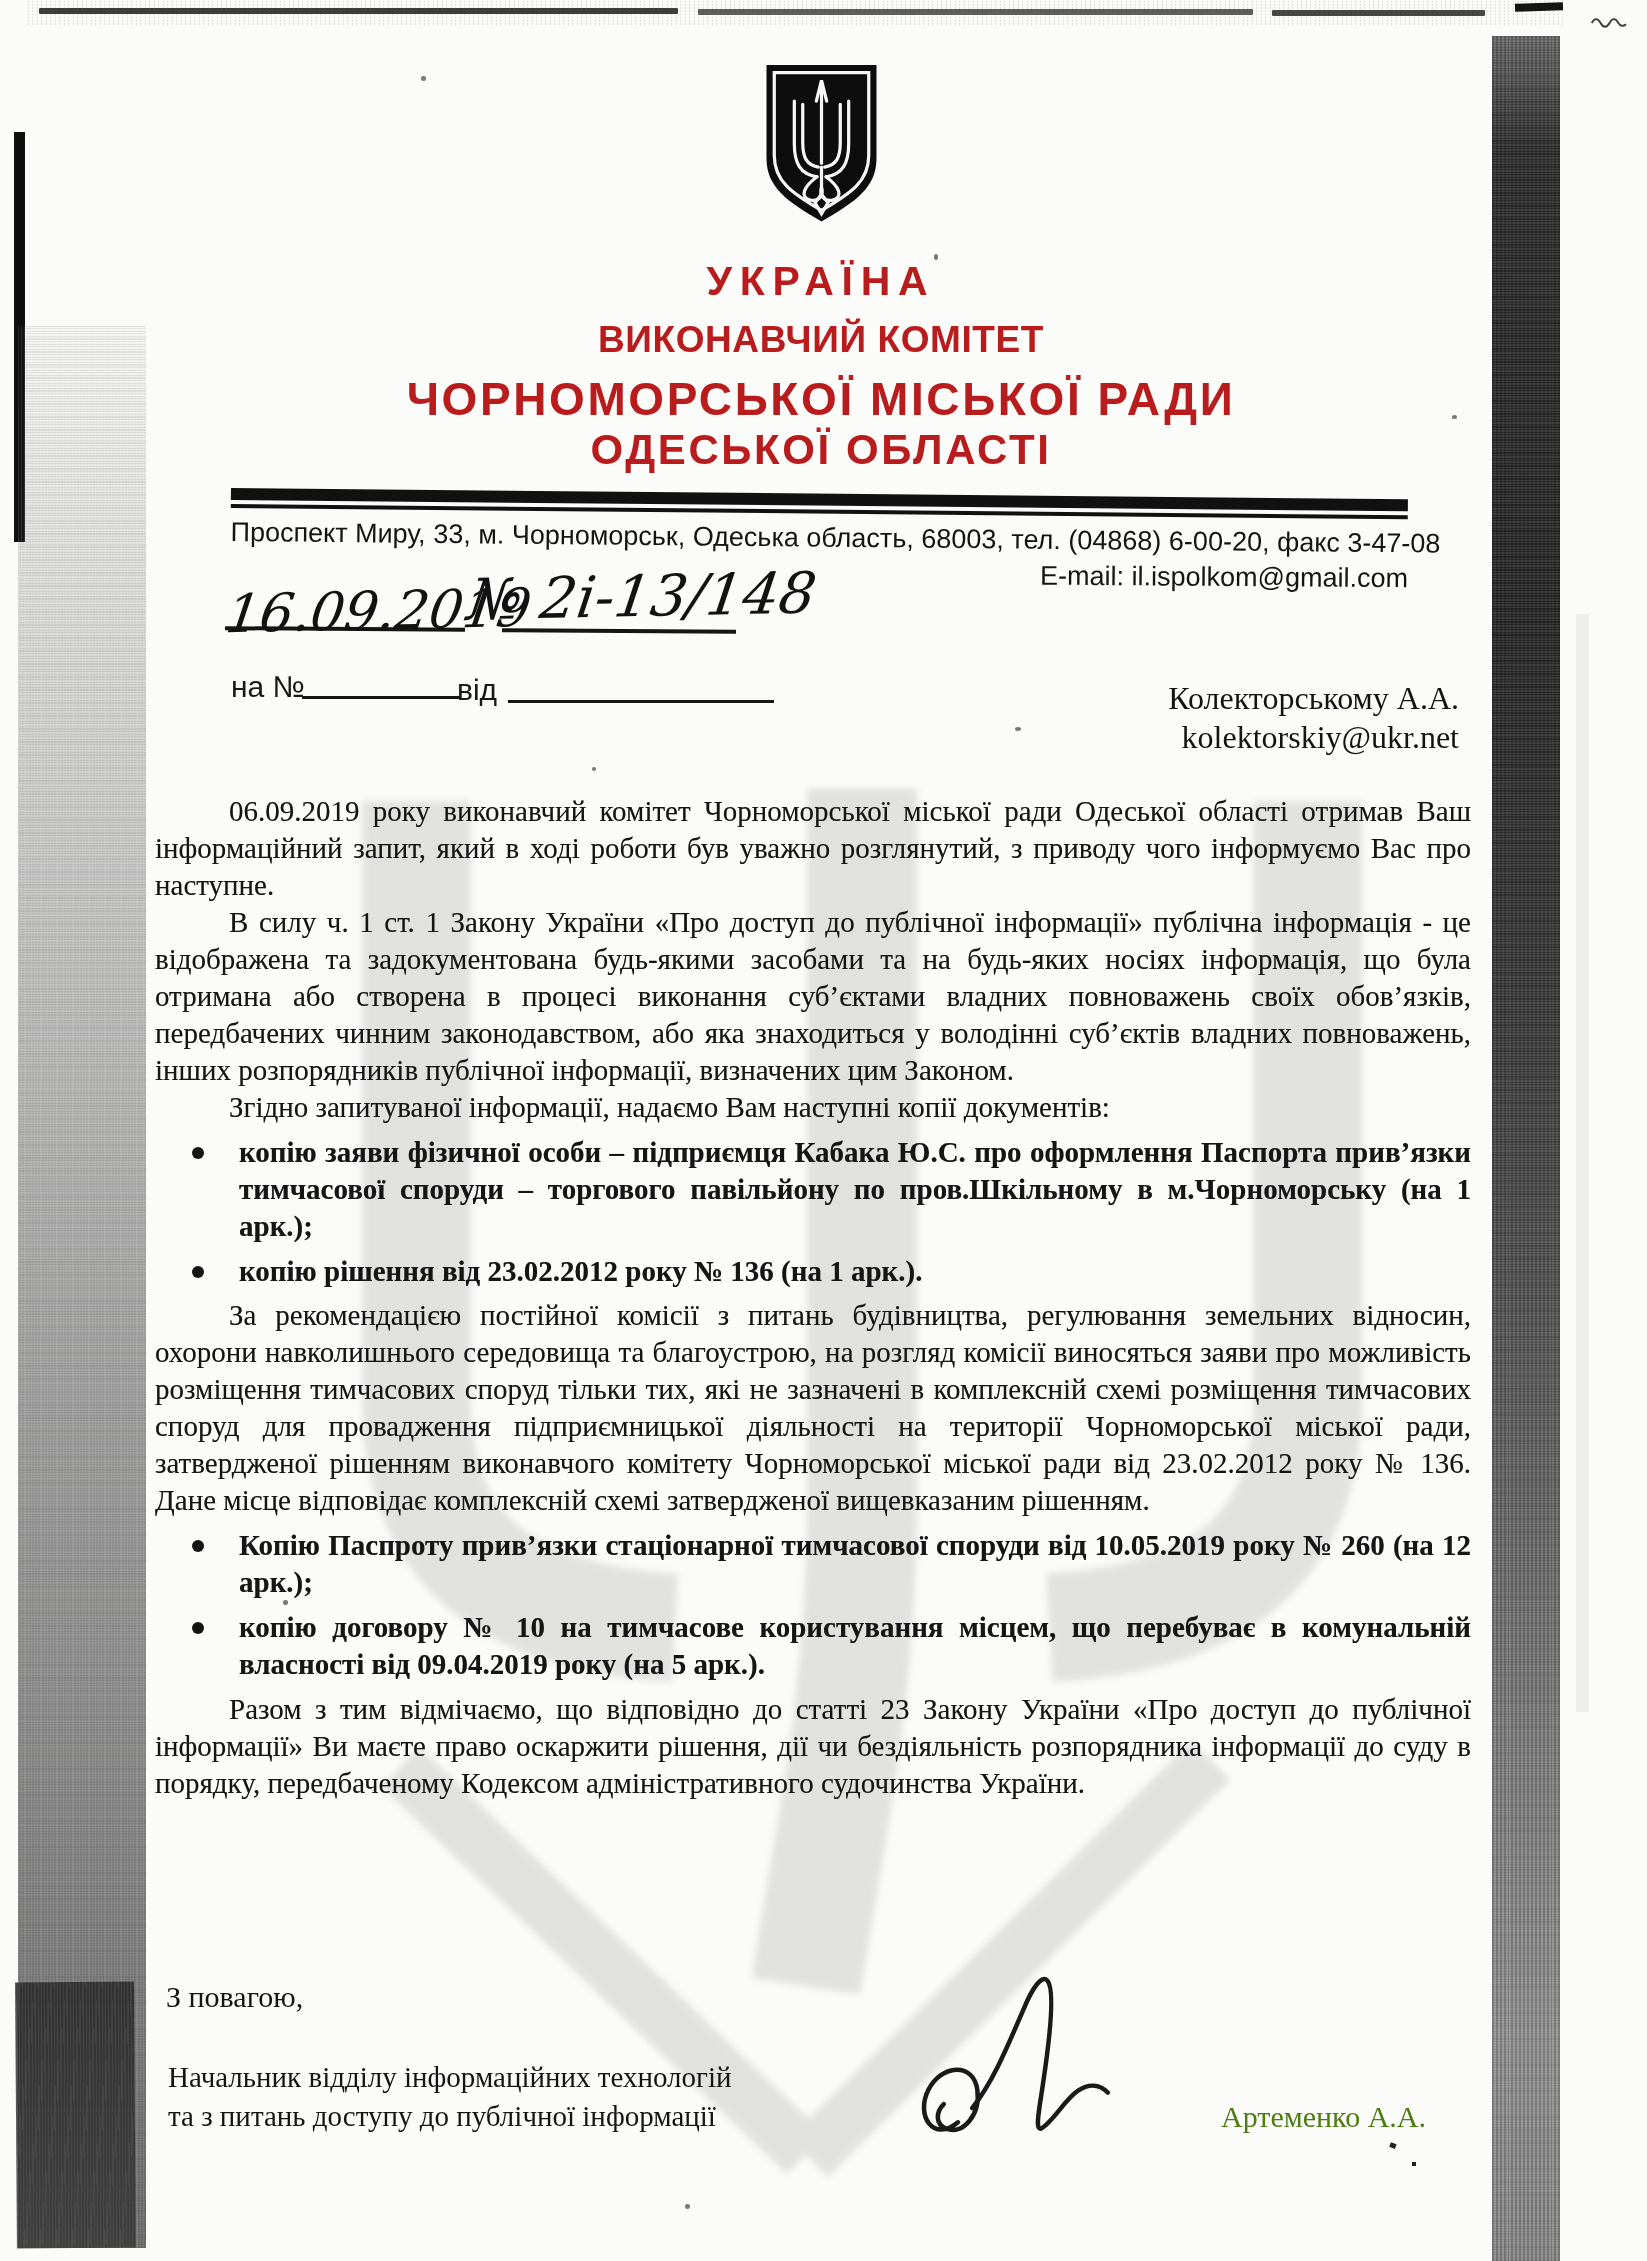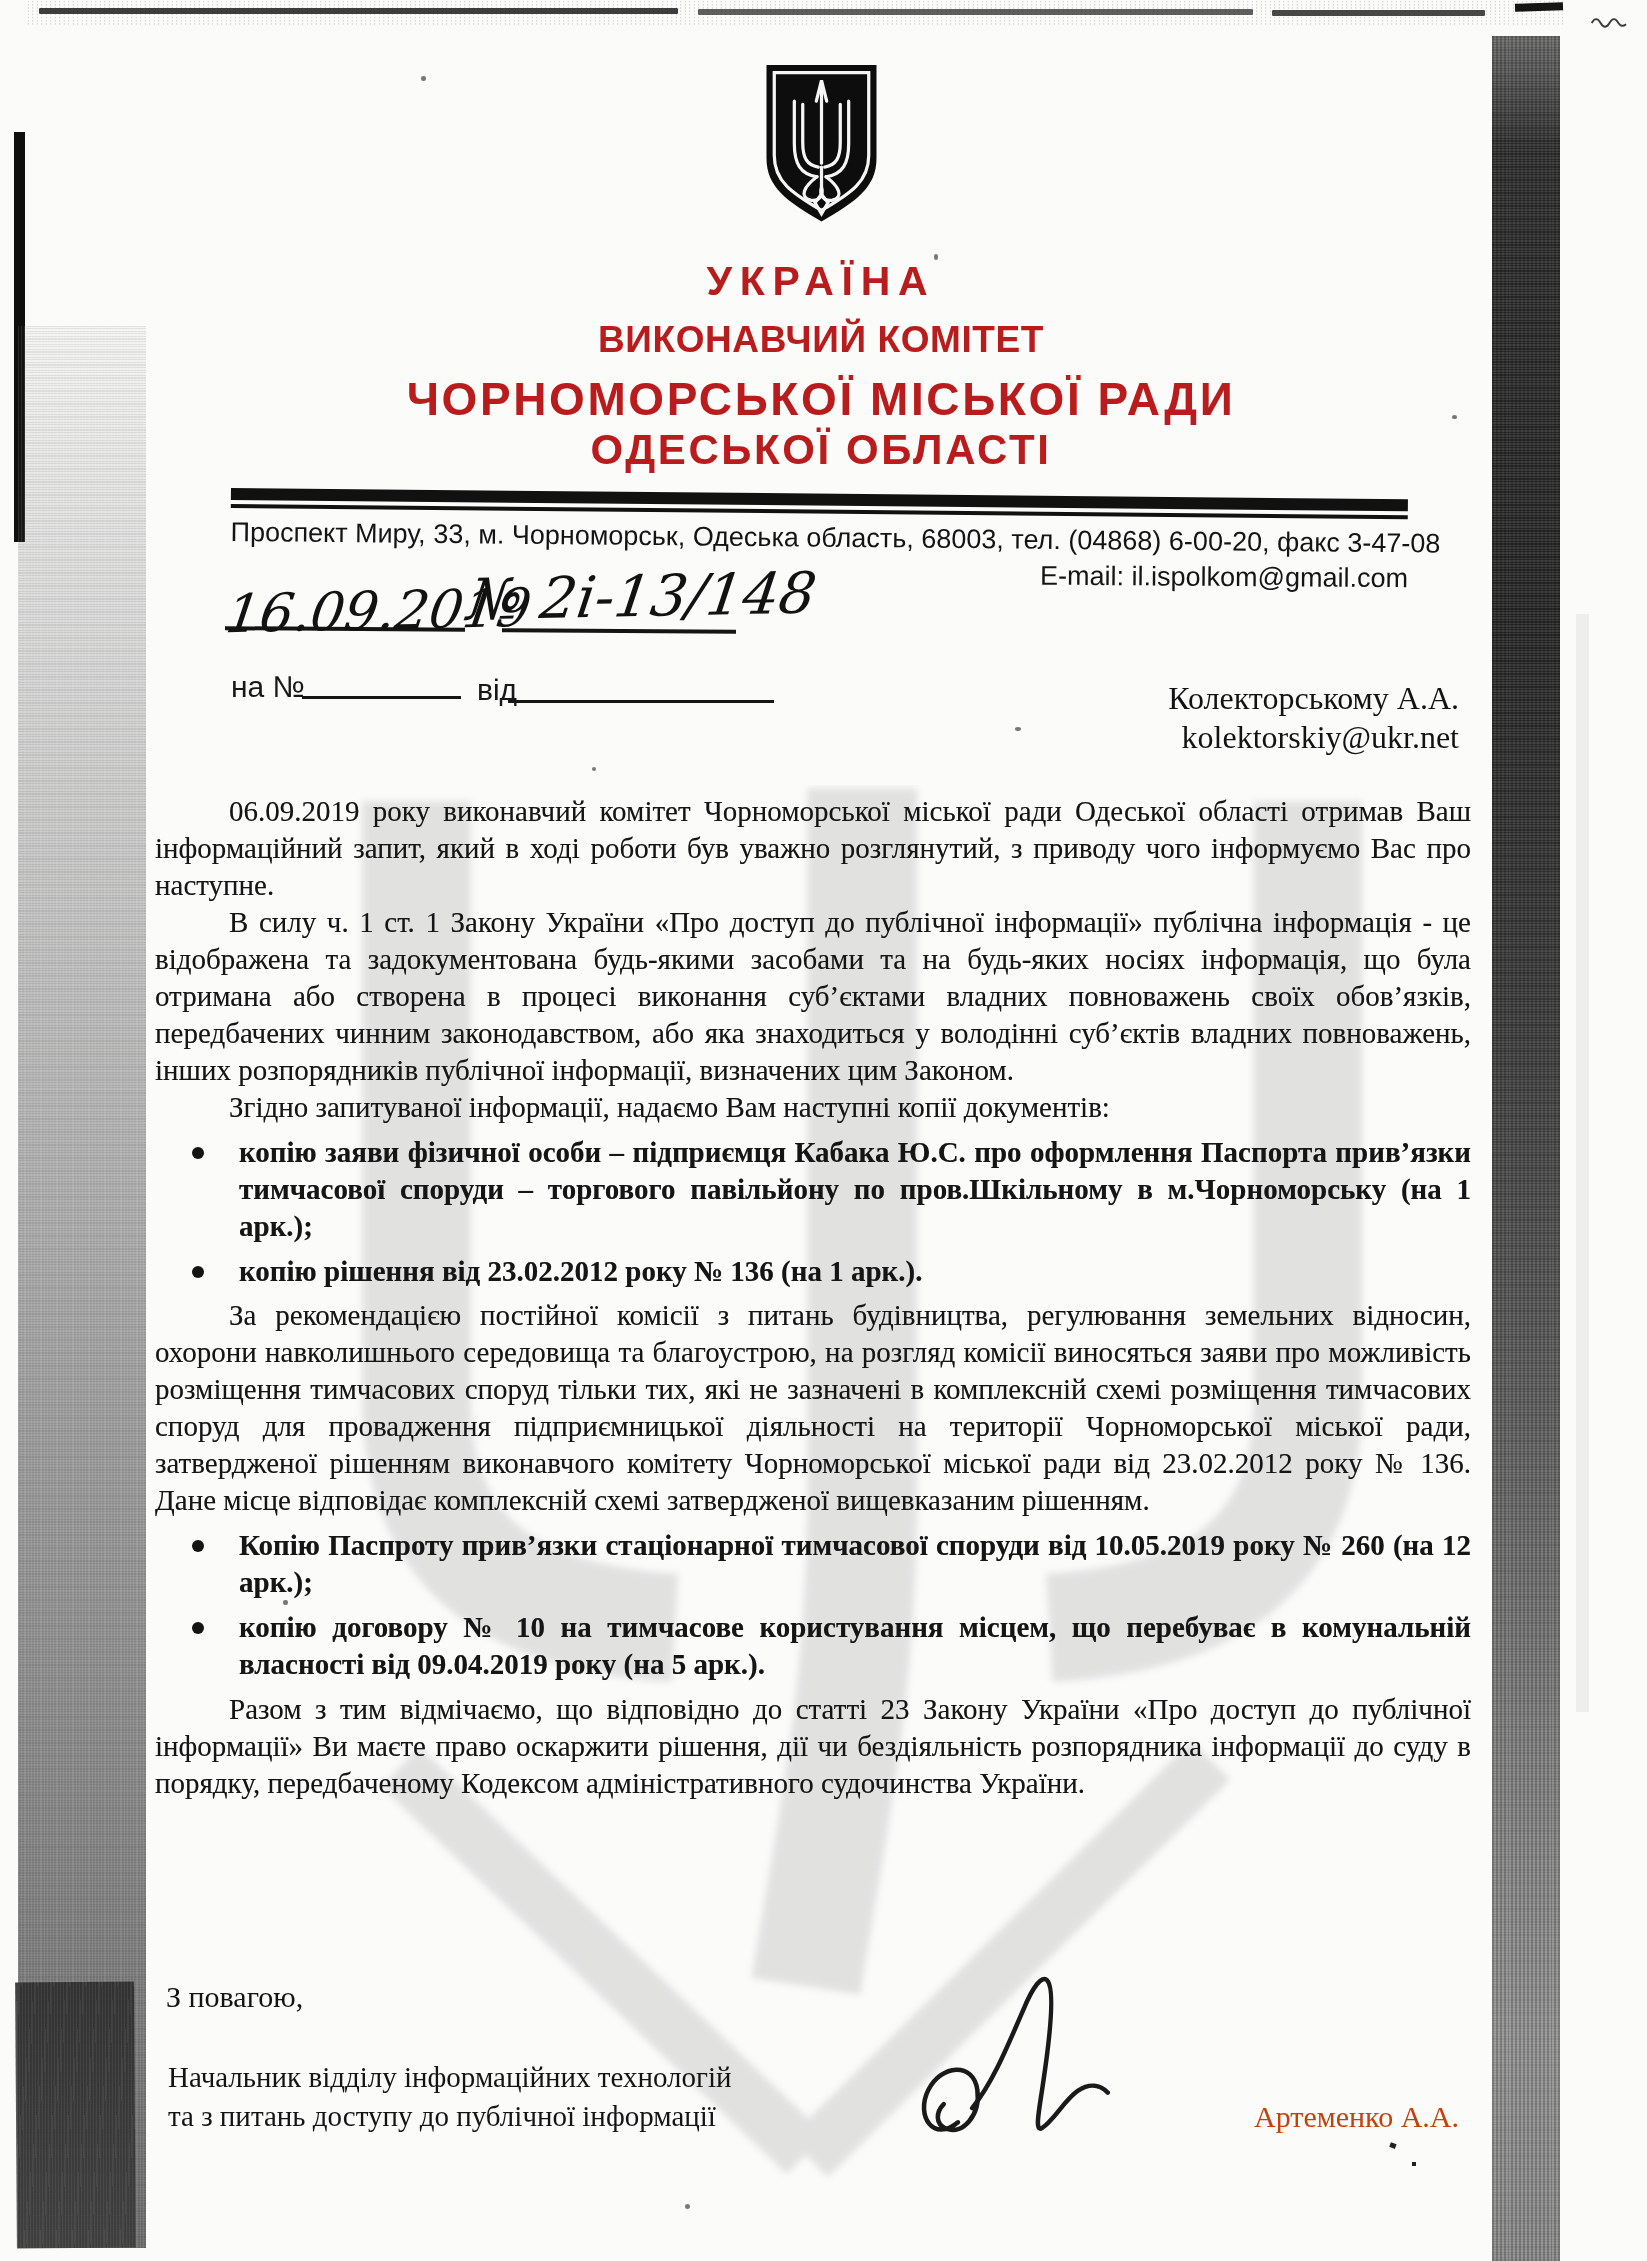--- a/index.html
+++ b/index.html
@@ -81,21 +81,21 @@
   }
   .hw-date{position:absolute; left:227px; top:580px; font-size:53px;}
   .hw-no  {position:absolute; left:469px; top:563px; font-size:57px;}
   .hw-line{position:absolute; height:3.9px; background:#151515; z-index:2;}
   .hw-line.l1{left:225px; top:627px; width:240px; transform:rotate(.4deg);}
   .hw-line.l2{left:502px; top:629px; width:234px; transform:rotate(.4deg);}
   .ref-label{
     position:absolute; font-family:"Liberation Sans", sans-serif; font-size:30px; color:#181818; z-index:2;
   }
   .ref-no {left:231px; top:670px;}
-  .ref-vid{left:457px; top:673px;margin-left:20px;}
+  .ref-vid{left:457px; top:673px;}
   .ref-line{position:absolute; height:3.2px; background:#161616; z-index:2;}
   .ref-line.a{left:302px; top:696px; width:159px;}
   .ref-line.b{left:508px; top:700px; width:266px;}
   
   .recipient{position:absolute; left:1033px; top:679px; width:426px; text-align:right; z-index:2;}
   .recipient .name {font-size:32px; line-height:39px; color:#131313;}
   .recipient .mail {font-size:32px; line-height:39px; color:#131313;}
   
   .body-text{
     position:absolute; left:155px; top:793px; width:1316px; z-index:2;
@@ -108,21 +108,21 @@
   .body-text li:last-child{margin-bottom:0;}
   .body-text li .dot{
     position:absolute; left:37px; top:13px; width:12.3px; height:12.3px;
     background:#141414; border-radius:50%;
   }
   
   .salutation{position:absolute; left:166px; top:1980px; font-size:30px; z-index:2; color:#141414;}
   .sig-title{position:absolute; left:168px; width:678px; font-size:29px; line-height:39px; z-index:2; color:#141414;}
   .sig-title.t1{top:2058px;}
   .sig-title.t2{top:2097px;}
-  .signer{position:absolute; left:1188px; top:2100px; width:271px; text-align:right; font-size:30px; z-index:3; color:#c2410c;}
+  .signer{position:absolute; left:1188px; top:2100px; width:271px; text-align:center; font-size:30px; z-index:3; color:#4d7c0f;}
   .signature{position:absolute; left:896px; top:1971px; z-index:3;}
   .ink-dot{position:absolute; background:#222; z-index:3;}
 </style>
 </head>
 <body>
 
 <div class="page">
 
   <div class="top-noise"></div>
   <div class="top-line seg1"></div>

